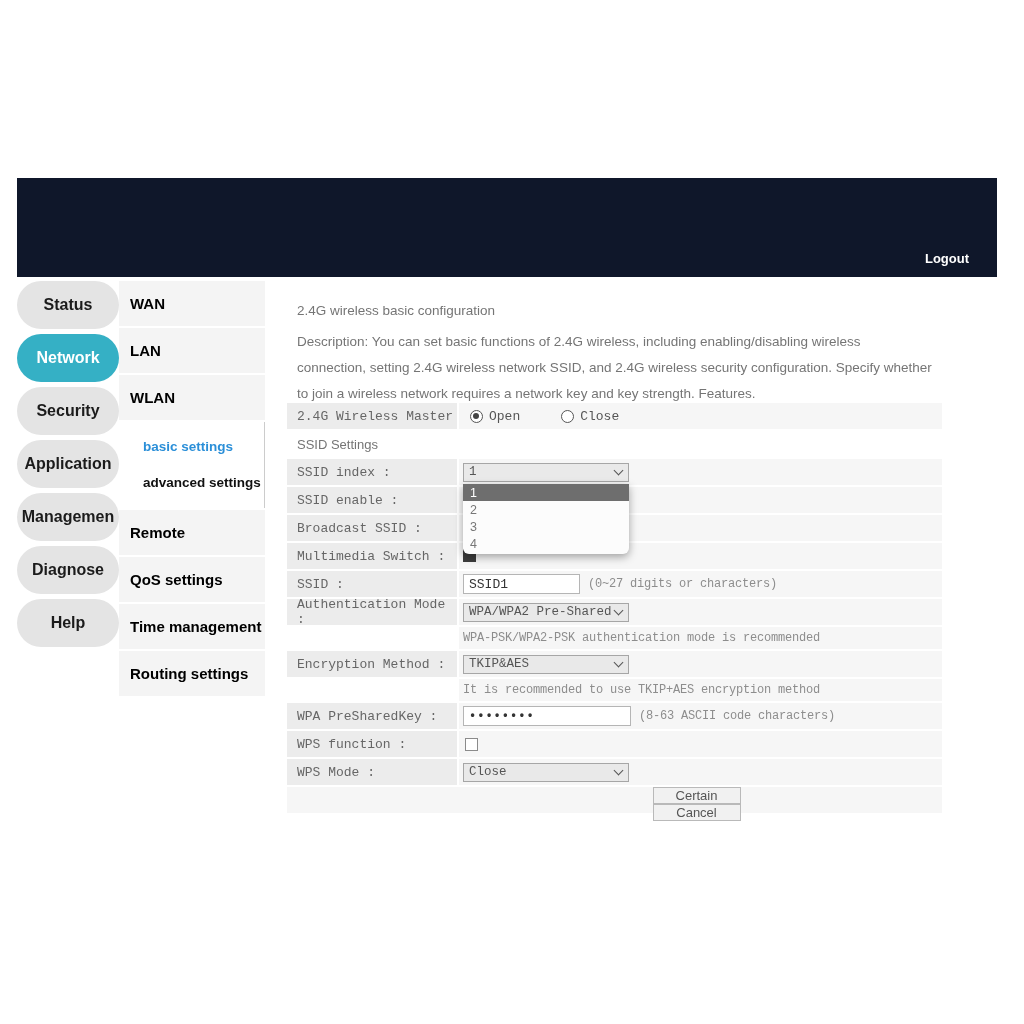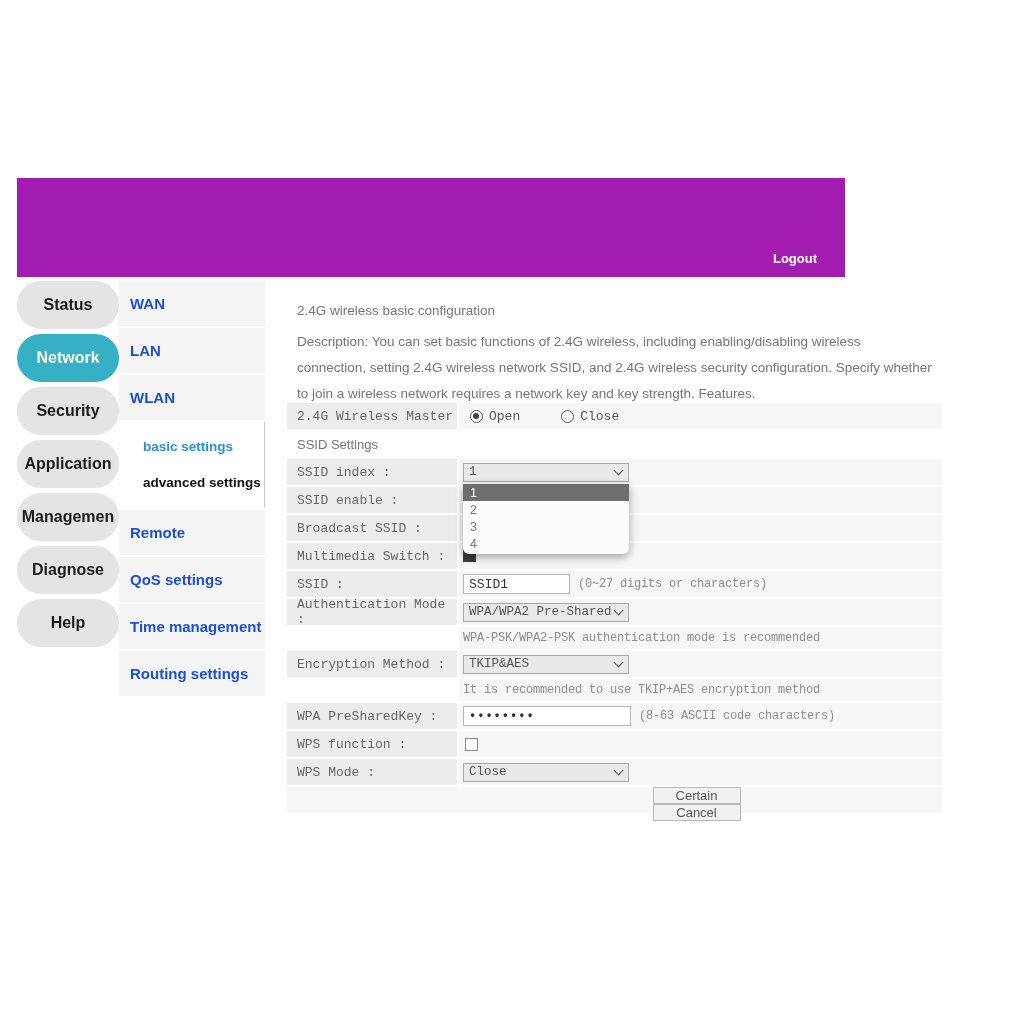--- a/index.html
+++ b/index.html
@@ -1,36 +1,36 @@
 <!DOCTYPE html>
 <html><head>
 <meta charset="utf-8">
 <style>
   * { margin:0; padding:0; box-sizing:border-box; }
   html,body { width:1024px; height:1024px; background:#ffffff;
     font-family:"Liberation Sans", sans-serif; position:relative; overflow:hidden; }
 
   
-  .topbar { position:absolute; left:17px; top:178px; width:828px; height:99px; background:#a21caf; }
+  .topbar { position:absolute; left:17px; top:178px; width:980px; height:99px; background:#0f172a; }
   .logout { position:absolute; right:28px; bottom:11px; color:#ffffff; font-weight:bold;
     font-size:13px; cursor:pointer; }
 
   
   .sidebar { position:absolute; left:17px; top:281px; width:102px; display:flex;
     flex-direction:column; gap:5px; }
   .oval { height:48px; border-radius:24px; background:#e4e4e4; display:flex;
     align-items:center; justify-content:center; font-weight:bold; font-size:16px;
     color:#1b1b1b; cursor:pointer; white-space:nowrap; }
   .oval.active { background:#35b0c5; color:#ffffff; }
 
   
   .submenu { position:absolute; left:119px; top:281px; width:146px; }
   .sm-item { height:45px; margin-bottom:2px; background:#f4f4f4; display:flex;
     align-items:center; padding-left:11px; font-weight:bold; font-size:15px;
-    color:#1d4ed8; cursor:pointer; }
+    color:#000000; cursor:pointer; }
   .wlan-sub { background:#ffffff; border-right:1px solid #cccccc; padding:6px 0 8px 0;
     margin-bottom:2px; }
   .sub-item { height:36px; display:flex; align-items:center; padding-left:24px;
     font-weight:bold; font-size:13.5px; color:#111111; cursor:pointer; }
   .sub-item.active { color:#2b8fd8; }
 
   
   .main { position:absolute; left:287px; top:295px; width:655px; }
   .page-title { color:#757575; font-size:13.5px; margin:8px 0 0 10px; }
   .page-desc { color:#757575; font-size:13.5px; line-height:26px; margin:11px 0 0 10px;
@@ -49,21 +49,21 @@
 
   
   .fakeselect { width:166px; height:19px; background:#e9e9e9; border:1px solid #a6a6a6;
     display:flex; align-items:center; padding:0 6px 0 5px; font-size:12.5px; color:#555555;
     cursor:pointer; }
   .fakeselect .sel-text { flex:1; overflow:hidden; white-space:nowrap; }
   .chev { width:7px; height:7px; border-right:1.6px solid #555; border-bottom:1.6px solid #555;
     transform:rotate(45deg); margin-top:-4px; flex-shrink:0; }
   .textinput { height:20px; border:1px solid #b5b5b5; background:#ffffff; font-size:13px;
     color:#333333; padding:0 5px; display:flex; align-items:center; }
-  .w-ssid { width:107px; }
+  .w-ssid { width:117px; }
   .w-key { width:168px; font-size:12px; font-weight:bold; letter-spacing:1px; }
   .note-after { margin-left:8px; }
   .radio { width:13px; height:13px; border:1.5px solid #555555; border-radius:50%;
     background:#ffffff; display:inline-block; position:relative; cursor:pointer; flex-shrink:0; }
   .radio.sel::after { content:""; position:absolute; left:2px; top:2px; width:6px; height:6px;
     border-radius:50%; background:#444444; }
   .radio-label { font-size:13px; color:#555555; margin-left:6px; }
   .cb { width:13px; height:13px; border:1px solid #8b8b8b; background:#ffffff;
     display:inline-block; cursor:pointer; }
   .cb.dark { background:#3c3c3c; border-color:#3c3c3c; }

